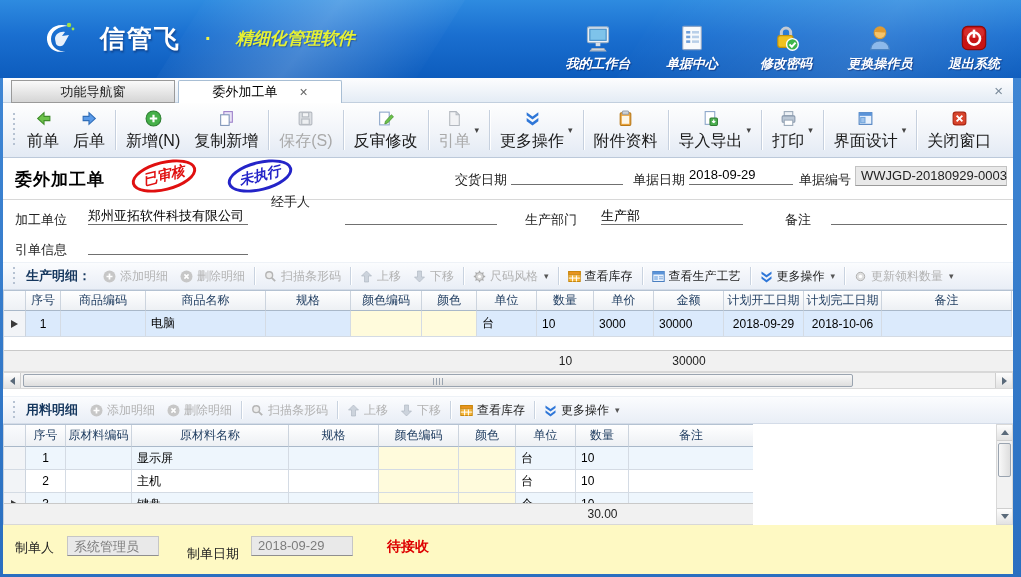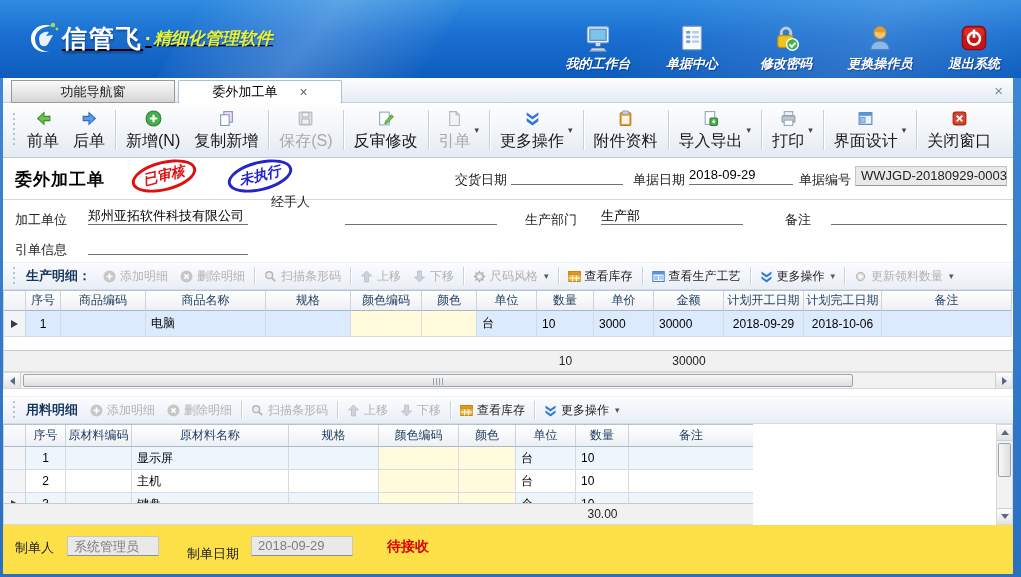--- a/index.html
+++ b/index.html
@@ -8,21 +8,21 @@
 
   
   .titlebar { position:absolute; top:0; left:0; width:1021px; height:78px;
     background:linear-gradient(180deg,#2e8be0 0%,#1a6fd0 45%,#0d5cbd 100%); overflow:hidden; }
   .titlebar .streak1 { position:absolute; left:180px; top:-30px; width:260px; height:140px;
     background:linear-gradient(100deg,rgba(255,255,255,0) 0%,rgba(255,255,255,.22) 50%,rgba(255,255,255,0) 100%);
     transform:skewX(-32deg); }
   .titlebar .streak2 { position:absolute; left:640px; top:-30px; width:420px; height:140px;
     background:linear-gradient(100deg,rgba(255,255,255,0) 0%,rgba(255,255,255,.12) 55%,rgba(255,255,255,0) 100%);
     transform:skewX(-32deg); }
-  .brand { position:absolute; left:22px; top:18px; display:flex; align-items:center; gap:0;text-decoration:underline; }
+  .brand { position:absolute; left:38px; top:18px; display:flex; align-items:center; gap:22px; }
   .logo-mark { width:40px; height:40px; }
   .logo-text { color:#fff; font-size:25px; font-weight:bold; letter-spacing:2px; text-shadow:1px 2px 2px rgba(0,0,40,.35); }
   .logo-dot { color:#f0f445; font-size:20px; font-weight:bold; margin:0 2px; }
   .slogan { color:#e7f232; font-size:17px; font-weight:bold; font-style:italic; text-shadow:1px 1px 1px rgba(0,0,40,.3); }
   .top-actions { position:absolute; right:14px; top:22px; display:flex; gap:28px;font-style:italic; }
   .top-action { display:flex; flex-direction:column; align-items:center; gap:3px; cursor:pointer; min-width:66px; }
   .top-action .ti { height:30px; display:flex; align-items:flex-end; }
   .top-action .tl { color:#fff; font-size:13px; font-weight:bold; text-shadow:1px 1px 1px rgba(0,0,60,.4); white-space:nowrap; }
 
   
@@ -99,21 +99,21 @@
   .tri-d { width:0; height:0; border-top:5px solid #5a6a7a; border-left:4px solid transparent; border-right:4px solid transparent; }
   .sb-thumb-h { position:relative; width:830px; height:13px; margin-left:2px; background:linear-gradient(180deg,#f8f8f8,#dedede); border:1px solid #9aa4b0; border-radius:2px; cursor:pointer; }
   .sb-thumb-h::after { content:""; position:absolute; left:50%; top:3px; width:10px; height:7px; transform:translateX(-50%);
     background:repeating-linear-gradient(90deg,#9aa4b0 0 1px,transparent 1px 3px); }
   .sb-v { position:absolute; width:17px; background:#f2f2f2; border:1px solid #d8d8d8; display:flex; flex-direction:column; align-items:center; }
   .sb-btn-v { width:15px; height:16px; background:linear-gradient(180deg,#fdfdfd,#e3e3e3); border-bottom:1px solid #cfcfcf; display:flex; align-items:center; justify-content:center; flex:none; cursor:pointer; }
   .sb-btn-v.down { border-top:1px solid #cfcfcf; border-bottom:none; margin-top:auto; }
   .sb-thumb-v { width:13px; height:34px; margin-top:2px; background:linear-gradient(90deg,#f8f8f8,#dedede); border:1px solid #9aa4b0; border-radius:2px; }
 
   
-  .footer { position:absolute; left:0; right:0; top:367px; height:49px; background:#fde047; }
+  .footer { position:absolute; left:0; right:0; top:367px; height:49px; background:#fef9c3; }
   .fobox { position:absolute; height:20px; background:#e9e9e9; border:1px solid #c6c6c6; border-bottom-color:#8f8f8f; font-size:13px; color:#7d7d7d; padding:1px 6px; }
   .status-red { position:absolute; font-size:14px; font-weight:bold; color:#dd0000; }
 </style>
 </head>
 <body>
 
 <div class="window">
 
   <div class="titlebar">
     <div class="streak1"></div>

